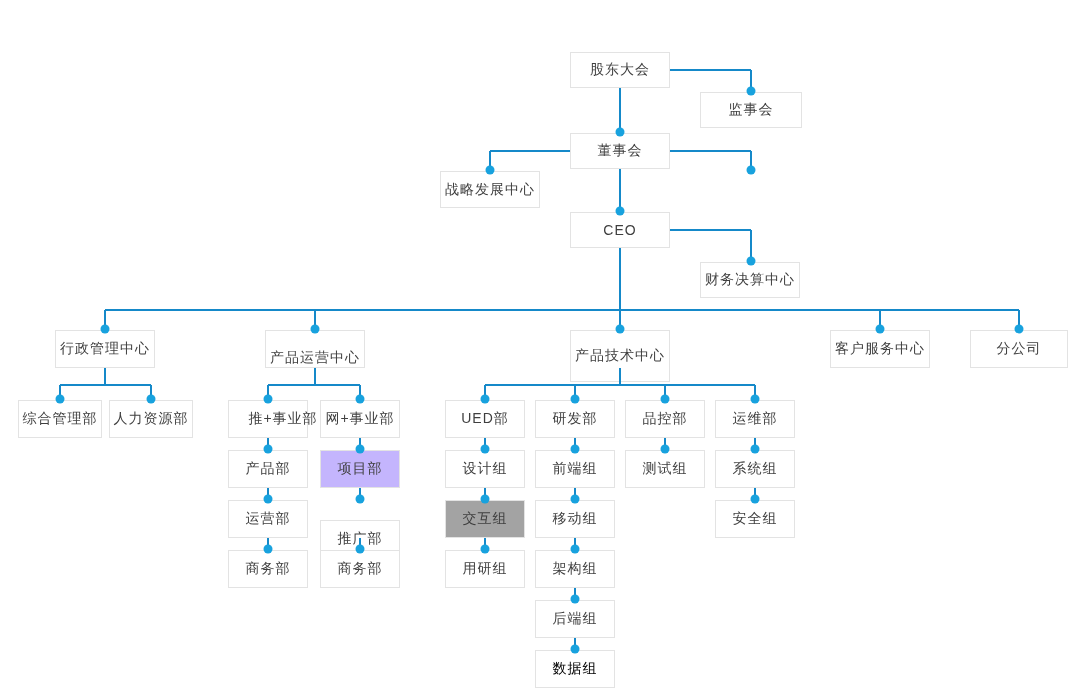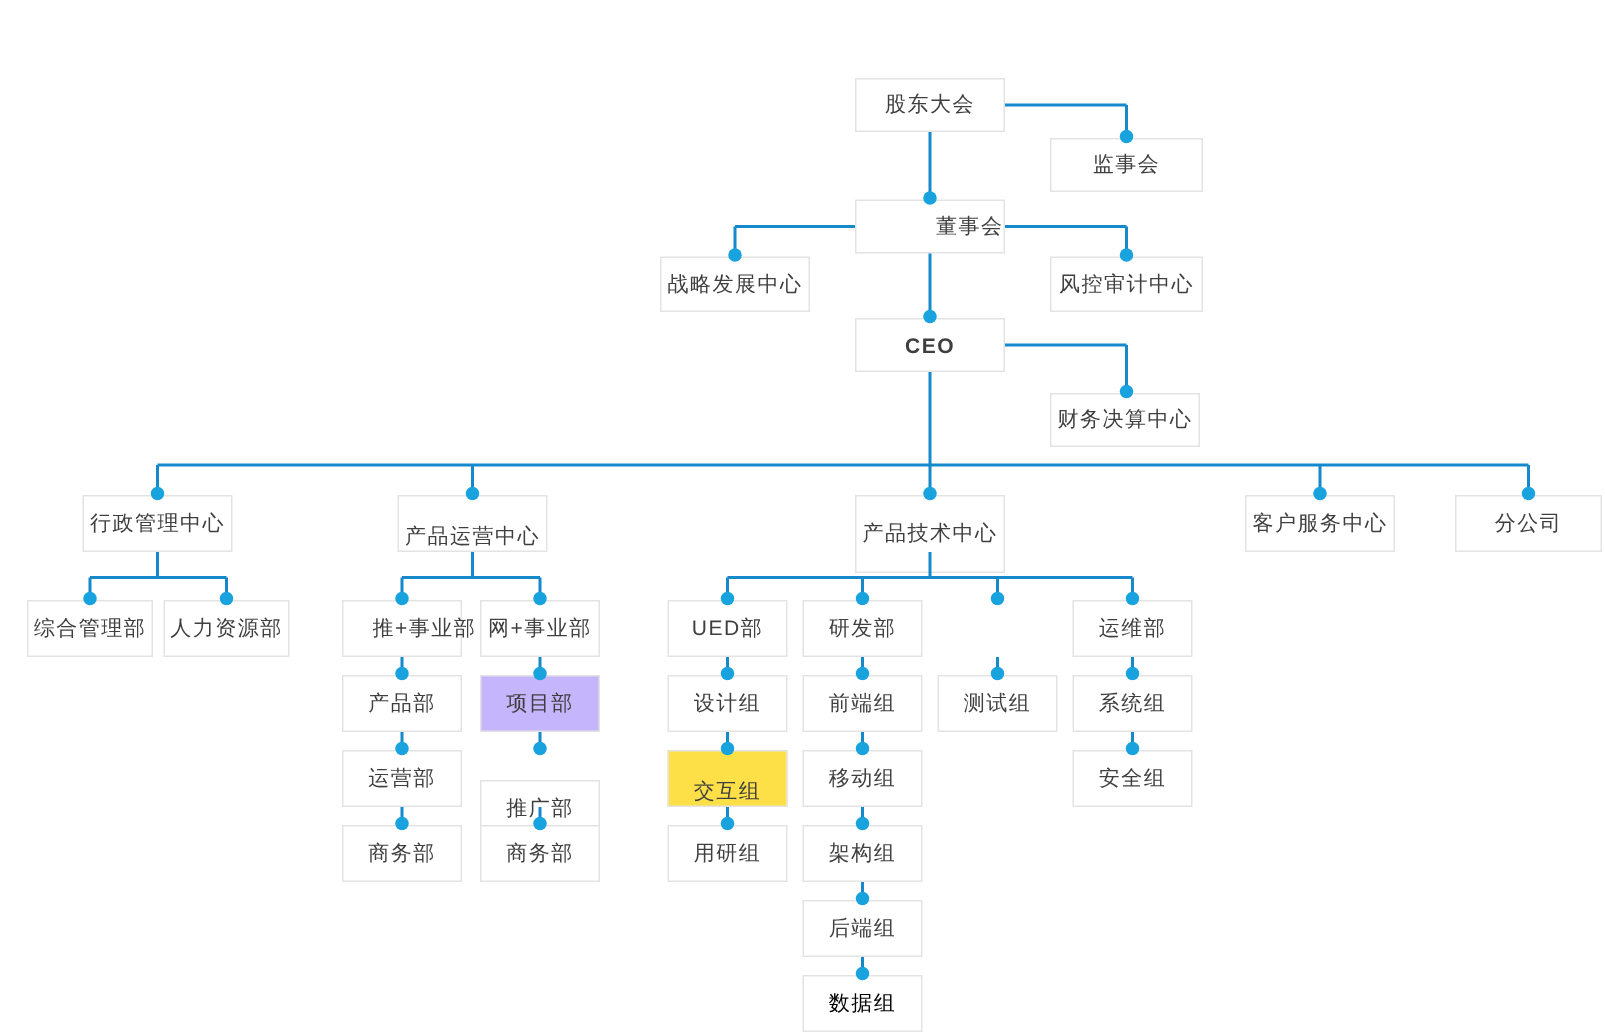--- a/index.html
+++ b/index.html
@@ -42,30 +42,27 @@
 <body>
 
 <div id="canvas">
   <div id="nodes-layer">
       <div class="node" style="left: 570px; top: 52px; width: 100px; height: 36px; border-color: rgb(227, 227, 227); background: rgb(255, 255, 255); color: rgb(63, 63, 63);">
         <span>股东大会</span>
       </div>
       <div class="node" style="left: 700px; top: 92px; width: 102px; height: 36px; border-color: rgb(227, 227, 227); background: rgb(255, 255, 255); color: rgb(63, 63, 63);">
         <span>监事会</span>
       </div>
-      <div class="node" style="left: 570px; top: 133px; width: 100px; height: 36px; border-color: rgb(227, 227, 227); background: rgb(255, 255, 255); color: rgb(63, 63, 63); justify-content: flex-end;">
+      <div class="node" style="left: 570px; top: 133px; width: 100px; height: 36px; border-color: rgb(227, 227, 227); background: rgb(255, 255, 255); color: rgb(63, 63, 63);">
         <span>董事会</span>
       </div>
       <div class="node" style="left: 440px; top: 171px; width: 100px; height: 37px; border-color: rgb(227, 227, 227); background: rgb(255, 255, 255); color: rgb(63, 63, 63);">
         <span>战略发展中心</span>
       </div>
-      <div class="node" style="left: 700px; top: 171px; width: 102px; height: 37px; border-color: rgb(227, 227, 227); background: rgb(255, 255, 255); color: rgb(63, 63, 63);">
-        <span>风控审计中心</span>
-      </div>
-      <div class="node" style="left: 570px; top: 212px; width: 100px; height: 36px; border-color: rgb(227, 227, 227); background: rgb(255, 255, 255); color: rgb(63, 63, 63); font-weight: bold;">
+      <div class="node" style="left: 570px; top: 212px; width: 100px; height: 36px; border-color: rgb(227, 227, 227); background: rgb(255, 255, 255); color: rgb(63, 63, 63);">
         <span>CEO</span>
       </div>
       <div class="node" style="left: 700px; top: 262px; width: 100px; height: 36px; border-color: rgb(227, 227, 227); background: rgb(255, 255, 255); color: rgb(63, 63, 63);">
         <span>财务决算中心</span>
       </div>
       <div class="node" style="left: 55px; top: 330px; width: 100px; height: 38px; border-color: rgb(227, 227, 227); background: rgb(255, 255, 255); color: rgb(63, 63, 63);">
         <span>行政管理中心</span>
       </div>
       <div class="node" style="left: 265px; top: 330px; width: 100px; height: 38px; border-color: rgb(227, 227, 227); background: rgb(255, 255, 255); color: rgb(63, 63, 63); align-items: flex-end;">
         <span>产品运营中心</span>
@@ -108,27 +105,30 @@
       </div>
       <div class="node" style="left: 320px; top: 550px; width: 80px; height: 38px; border-color: rgb(227, 227, 227); background: rgb(255, 255, 255); color: rgb(63, 63, 63);">
         <span>商务部</span>
       </div>
       <div class="node" style="left: 445px; top: 400px; width: 80px; height: 38px; border-color: rgb(227, 227, 227); background: rgb(255, 255, 255); color: rgb(63, 63, 63);">
         <span>UED部</span>
       </div>
       <div class="node" style="left: 535px; top: 400px; width: 80px; height: 38px; border-color: rgb(227, 227, 227); background: rgb(255, 255, 255); color: rgb(63, 63, 63);">
         <span>研发部</span>
       </div>
+      <div class="node" style="left: 625px; top: 400px; width: 80px; height: 38px; border-color: rgb(227, 227, 227); background: rgb(255, 255, 255); color: rgb(63, 63, 63);">
+        <span>品控部</span>
+      </div>
       <div class="node" style="left: 715px; top: 400px; width: 80px; height: 38px; border-color: rgb(227, 227, 227); background: rgb(255, 255, 255); color: rgb(63, 63, 63);">
         <span>运维部</span>
       </div>
       <div class="node" style="left: 445px; top: 450px; width: 80px; height: 38px; border-color: rgb(227, 227, 227); background: rgb(255, 255, 255); color: rgb(63, 63, 63);">
         <span>设计组</span>
       </div>
-      <div class="node" style="left: 445px; top: 500px; width: 80px; height: 38px; border-color: rgb(227, 227, 227); background: #fde047; color: rgb(63, 63, 63); align-items: flex-end;">
+      <div class="node" style="left: 445px; top: 500px; width: 80px; height: 38px; border-color: rgb(227, 227, 227); background: #a3a3a3; color: rgb(63, 63, 63);">
         <span>交互组</span>
       </div>
       <div class="node" style="left: 445px; top: 550px; width: 80px; height: 38px; border-color: rgb(227, 227, 227); background: rgb(255, 255, 255); color: rgb(63, 63, 63);">
         <span>用研组</span>
       </div>
       <div class="node" style="left: 535px; top: 450px; width: 80px; height: 38px; border-color: rgb(227, 227, 227); background: rgb(255, 255, 255); color: rgb(63, 63, 63);">
         <span>前端组</span>
       </div>
       <div class="node" style="left: 535px; top: 500px; width: 80px; height: 38px; border-color: rgb(227, 227, 227); background: rgb(255, 255, 255); color: rgb(63, 63, 63);">
         <span>移动组</span>

